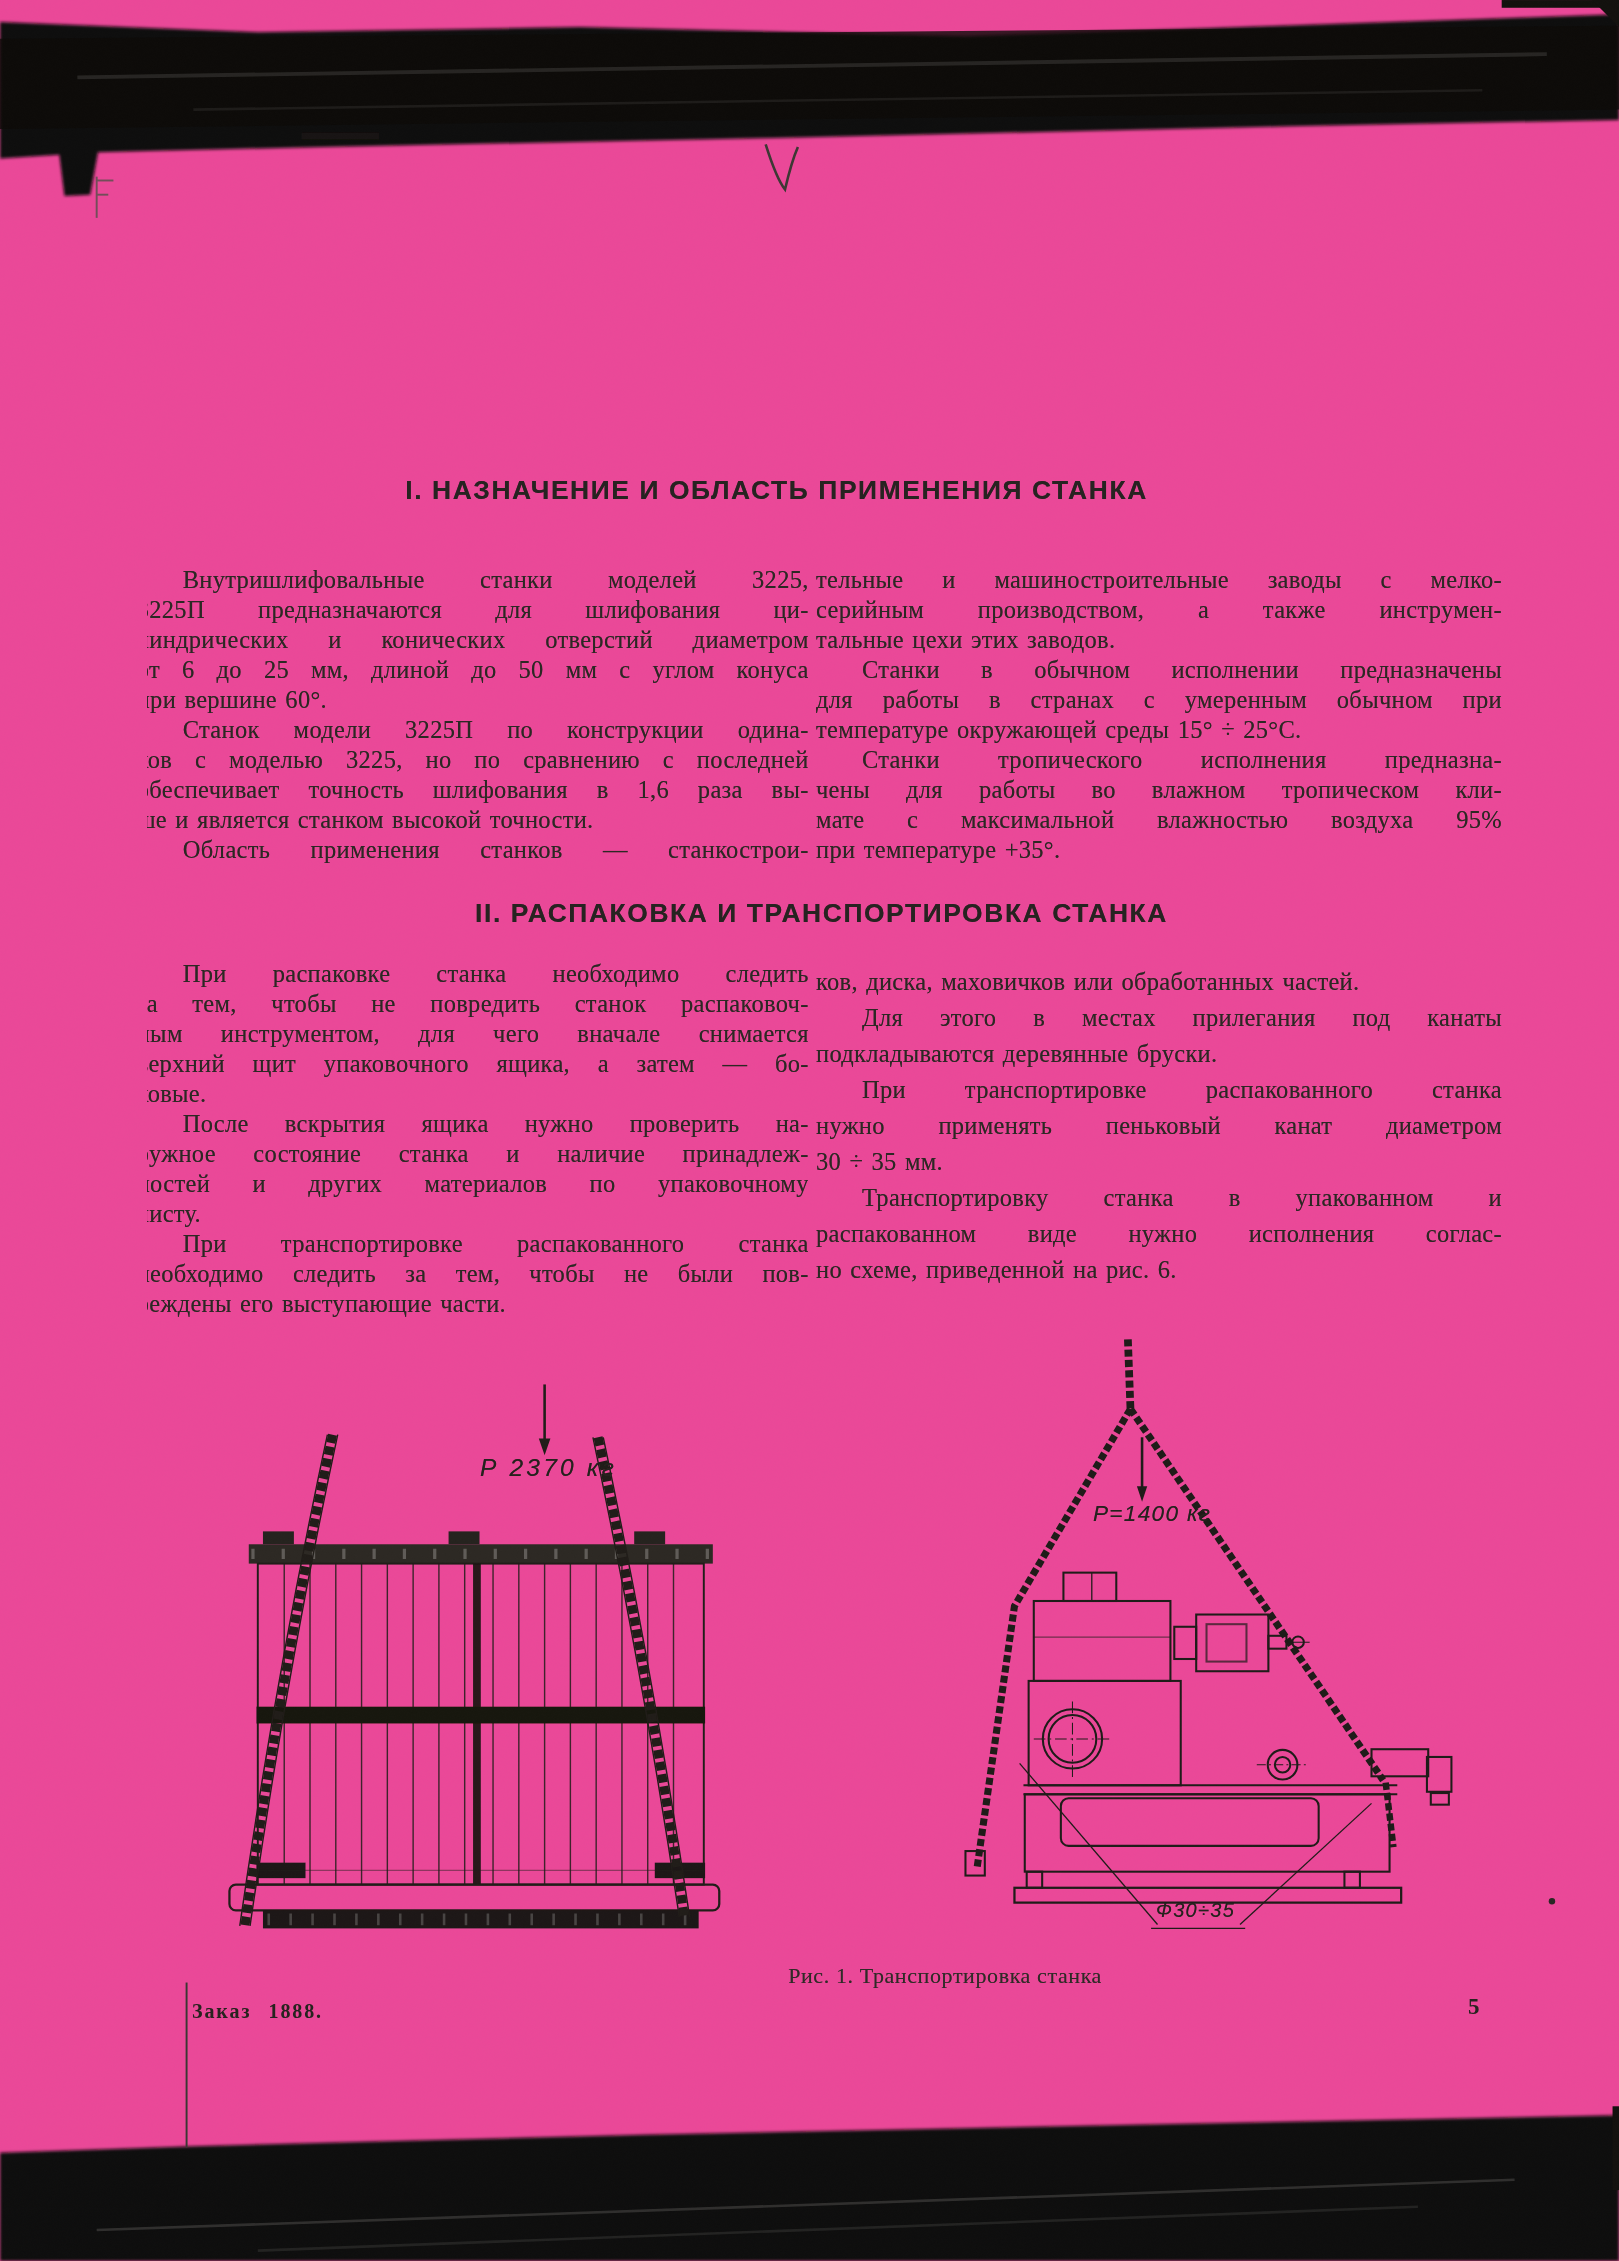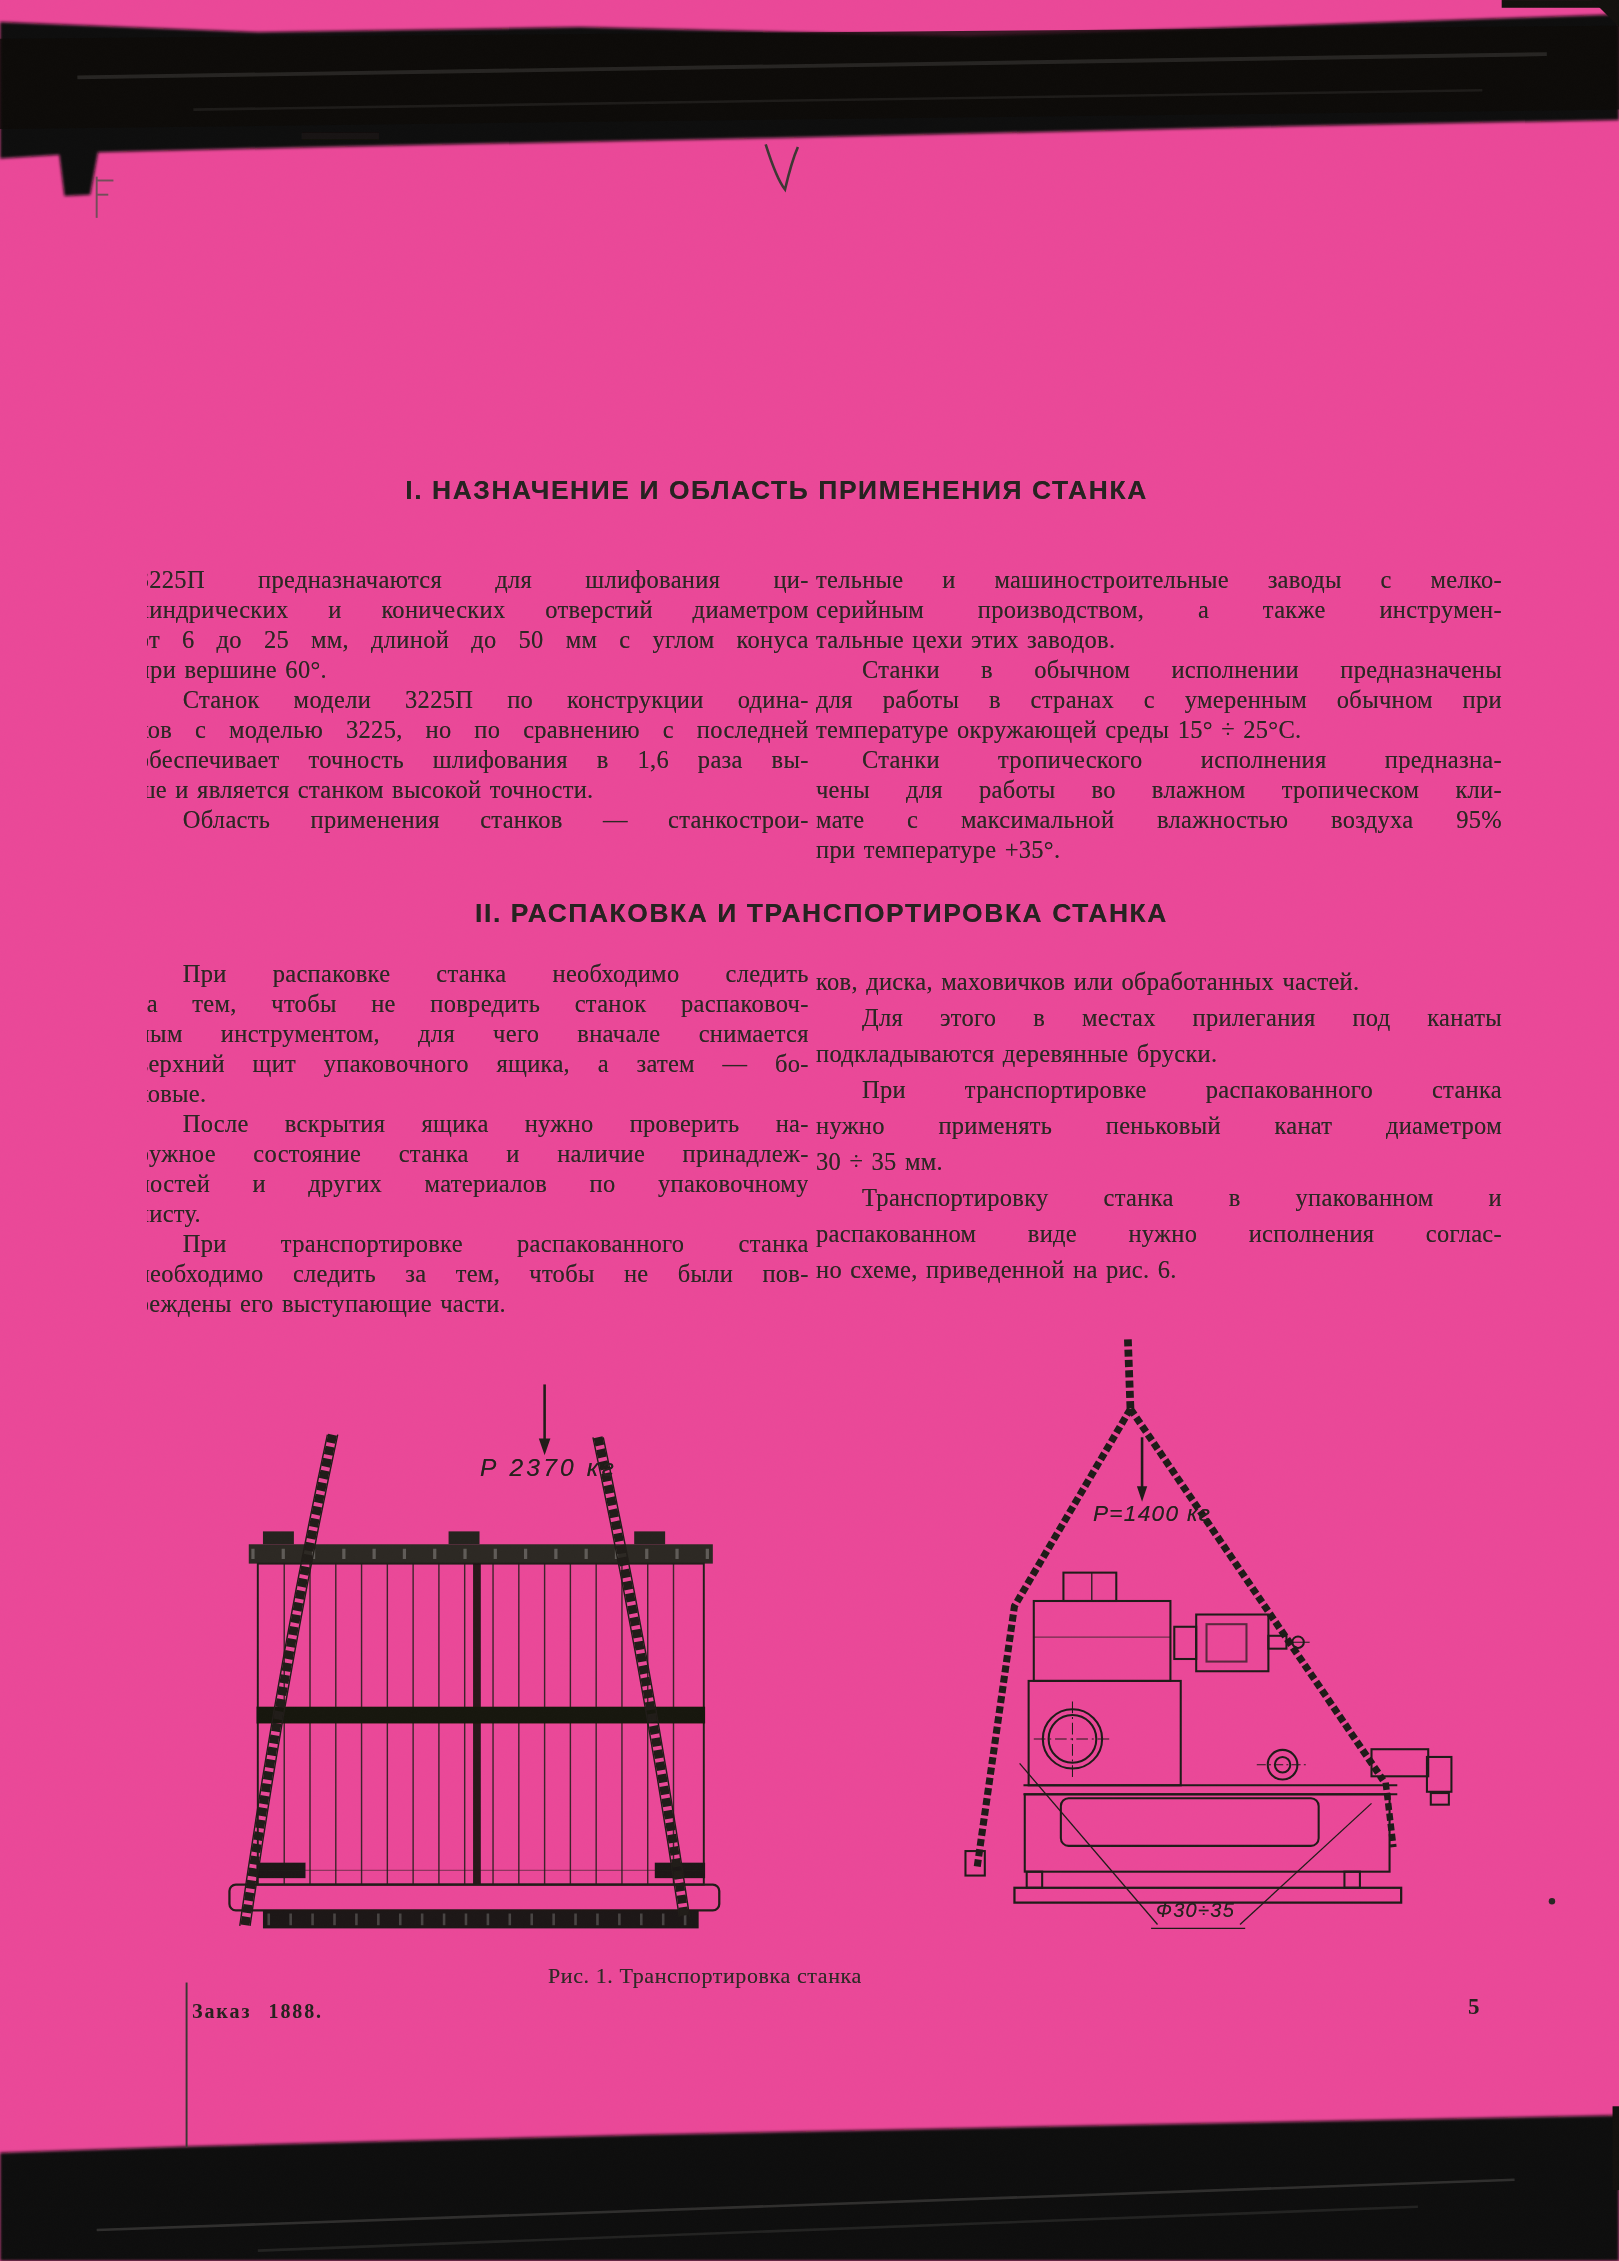--- a/index.html
+++ b/index.html
@@ -24,38 +24,39 @@
   #s2r{left:816px;top:964px;width:686px;line-height:36px;}
   .tl{text-align:justify;text-align-last:justify;}
   .tl-last{text-align-last:left;}
   .tl-first{text-indent:46px;}
   
   .figlabel{position:absolute;font-family:"Liberation Sans",sans-serif;font-style:italic;
             color:#24211d;text-shadow:0 0 0.6px rgba(36,33,29,.6);}
   #lbl-crate{left:480px;top:1454px;font-size:24.5px;letter-spacing:3.2px;}
   #lbl-machine{left:1093px;top:1501px;font-size:22.6px;letter-spacing:1.3px;}
   #lbl-dia{left:1156px;top:1899px;font-size:20px;letter-spacing:1.3px;}
-  #caption{position:absolute;left:548px;top:1963px;width:554px;text-align:left;
+  #caption{position:absolute;left:548px;top:1963px;width:554px;text-align:right;
            font-size:22px;letter-spacing:0.6px;color:#2e2a26;text-shadow:0 0 0.6px rgba(46,42,38,.5);}
   #footer-order{position:absolute;left:192px;top:2000px;font-size:20px;font-weight:700;
                 letter-spacing:1.9px;word-spacing:10.3px;color:#26221e;}
   #pagenum{position:absolute;left:1468px;top:1994px;font-size:23px;font-weight:700;color:#26221e;}
   svg.layer{position:absolute;left:0;top:0;pointer-events:none;}
 </style>
 </head>
 <body>
 
 <div id="page">
 
   <div id="h1" class="head">I. НАЗНАЧЕНИЕ И ОБЛАСТЬ ПРИМЕНЕНИЯ СТАНКА</div>
   <div id="h2" class="head">II. РАСПАКОВКА И ТРАНСПОРТИРОВКА СТАНКА</div>
 
   <div id="s1l-box" class="clipbox">
     <div id="s1l" class="col col-inner">
       <div class="para">
+          <div class="tl tl-first">Внутришлифовальные станки моделей 3225,</div>
           <div class="tl">3225П предназначаются для шлифования ци-</div>
           <div class="tl">линдрических и конических отверстий диаметром</div>
           <div class="tl">от 6 до 25 мм, длиной до 50 мм с углом конуса</div>
           <div class="tl tl-last">при вершине 60°.</div>
         </div>
       <div class="para">
           <div class="tl tl-first">Станок модели 3225П по конструкции одина-</div>
           <div class="tl">ков с моделью 3225, но по сравнению с последней</div>
           <div class="tl">обеспечивает точность шлифования в 1,6 раза вы-</div>
           <div class="tl tl-last">ше и является станком высокой точности.</div>

